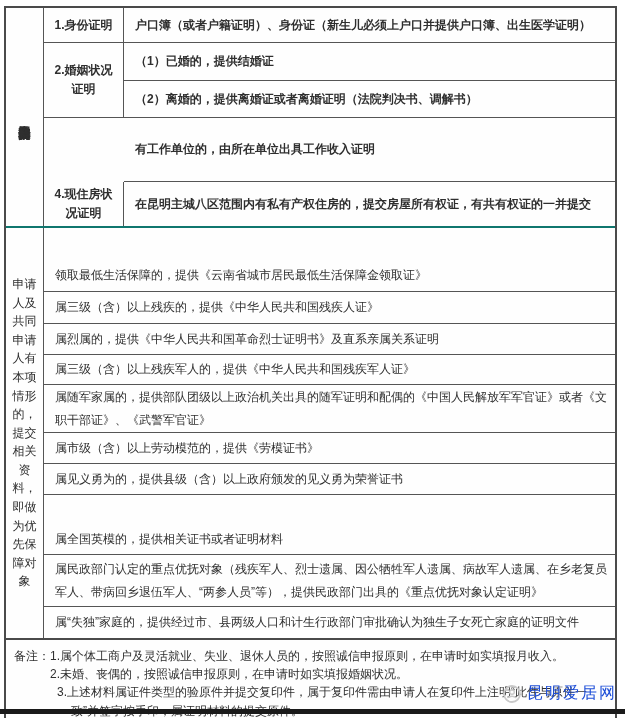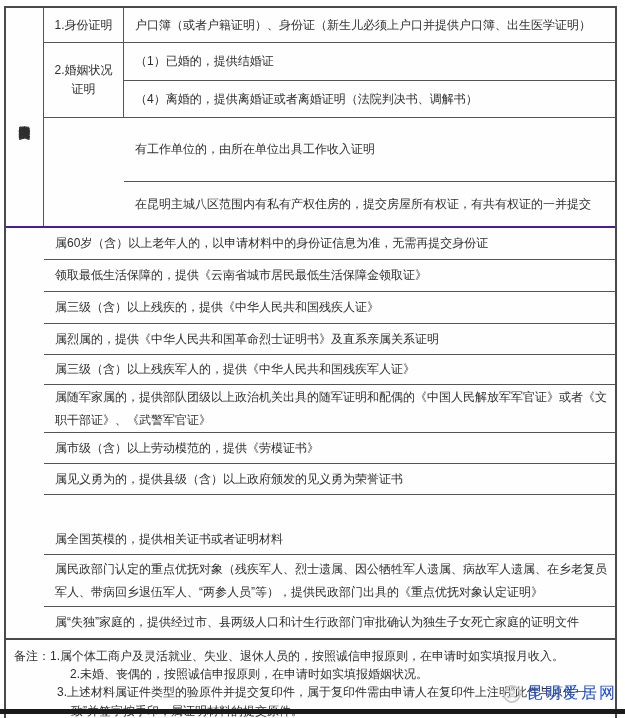--- a/index.html
+++ b/index.html
@@ -30,21 +30,22 @@
     overflow:hidden;
   }
   .c.lc { border-right:none; }
   .c.lr { border-bottom:none; }
 
   
   .sec1 {
     display:grid;
     grid-template-columns:38px 80px 1fr;
     grid-template-rows:35px 38px 37px 64px 44px;
-    border-bottom:2px solid #4c1d95;
+    border-bottom:2px solid #0f766e;
+    font-weight:bold;
   }
   .side1 {
     grid-column:1; grid-row:1 / 6;
     justify-content:center;
   }
   .side1 .vtext {
     writing-mode:vertical-rl; text-orientation:upright;
     font-size:12px; letter-spacing:0px; line-height:1;
     margin:auto; max-height:212px;
   }
@@ -73,21 +74,21 @@
   .prow { grid-column:2; padding:0 4px 0 11px; line-height:1.85; }
 
   
   .notes {
     padding:7px 8px 6px 8px;
     font-size:12px; line-height:1.52;
     min-height:74px; box-sizing:border-box;
   }
   .noteline1 { display:block; }
   .noteline1 .lbl { }
-  .note2 { margin-left:56px; }
+  .note2 { margin-left:36px; }
   .note3 { margin-left:43px; padding-left:14px; text-indent:-14px; }
 
   
   .bottom-bar {
     position:absolute; left:0; right:0; bottom:4px; height:5px;
     background:#1a1a1a;
   }
   .watermark {
     position:absolute; right:8px; bottom:14px;
     display:flex; align-items:center; gap:5px;
@@ -106,30 +107,33 @@
     <div class="sec1">
       <div class="c lr side1">
         <div class="vtext">申请人及共同申请人应当提交的资料</div>
       </div>
 
       <div class="c numcell col2 r1">1.身份证明</div>
       <div class="c lc valcell col3 r1">户口簿（或者户籍证明）、身份证（新生儿必须上户口并提供户口簿、出生医学证明）</div>
 
       <div class="c numcell col2 span23">2.婚姻状况证明</div>
       <div class="c lc valcell col3 r2">（1）已婚的，提供结婚证</div>
-      <div class="c lc valcell col3 r3">（4）离婚的，提供离婚证或者离婚证明（法院判决书、调解书）</div>
+      <div class="c lc valcell col3 r3">（2）离婚的，提供离婚证或者离婚证明（法院判决书、调解书）</div>
 
       <div class="c lc valcell col3 r4">有工作单位的，由所在单位出具工作收入证明</div>
 
+      <div class="c lr numcell col2 r5">4.现住房状况证明</div>
       <div class="c lc lr valcell col3 r5">在昆明主城八区范围内有私有产权住房的，提交房屋所有权证，有共有权证的一并提交</div>
     </div>
 
     <div class="sec2">
+      <div class="c lr side2">
+        <div class="blk">申请人及共同申请人有本项情形的，提交相关资料，即做为优先保障对象</div>
+      </div>
 
-      <div class="c lc prow" style="grid-row:1">属60岁（含）以上老年人的，以申请材料中的身份证信息为准，无需再提交身份证</div>
       <div class="c lc prow" style="grid-row:2">领取最低生活保障的，提供《云南省城市居民最低生活保障金领取证》</div>
       <div class="c lc prow" style="grid-row:3">属三级（含）以上残疾的，提供《中华人民共和国残疾人证》</div>
       <div class="c lc prow" style="grid-row:4">属烈属的，提供《中华人民共和国革命烈士证明书》及直系亲属关系证明</div>
       <div class="c lc prow" style="grid-row:5">属三级（含）以上残疾军人的，提供《中华人民共和国残疾军人证》</div>
       <div class="c lc prow" style="grid-row:6">属随军家属的，提供部队团级以上政治机关出具的随军证明和配偶的《中国人民解放军军官证》或者《文职干部证》、《武警军官证》</div>
       <div class="c lc prow" style="grid-row:7">属市级（含）以上劳动模范的，提供《劳模证书》</div>
       <div class="c lc prow" style="grid-row:8">属见义勇为的，提供县级（含）以上政府颁发的见义勇为荣誉证书</div>
       <div class="c lc prow" style="grid-row:10">属全国英模的，提供相关证书或者证明材料</div>
       <div class="c lc prow" style="grid-row:11">属民政部门认定的重点优抚对象（残疾军人、烈士遗属、因公牺牲军人遗属、病故军人遗属、在乡老复员军人、带病回乡退伍军人、“两参人员”等），提供民政部门出具的《重点优抚对象认定证明》</div>
       <div class="c lc lr prow" style="grid-row:12">属“失独”家庭的，提供经过市、县两级人口和计生行政部门审批确认为独生子女死亡家庭的证明文件</div>

